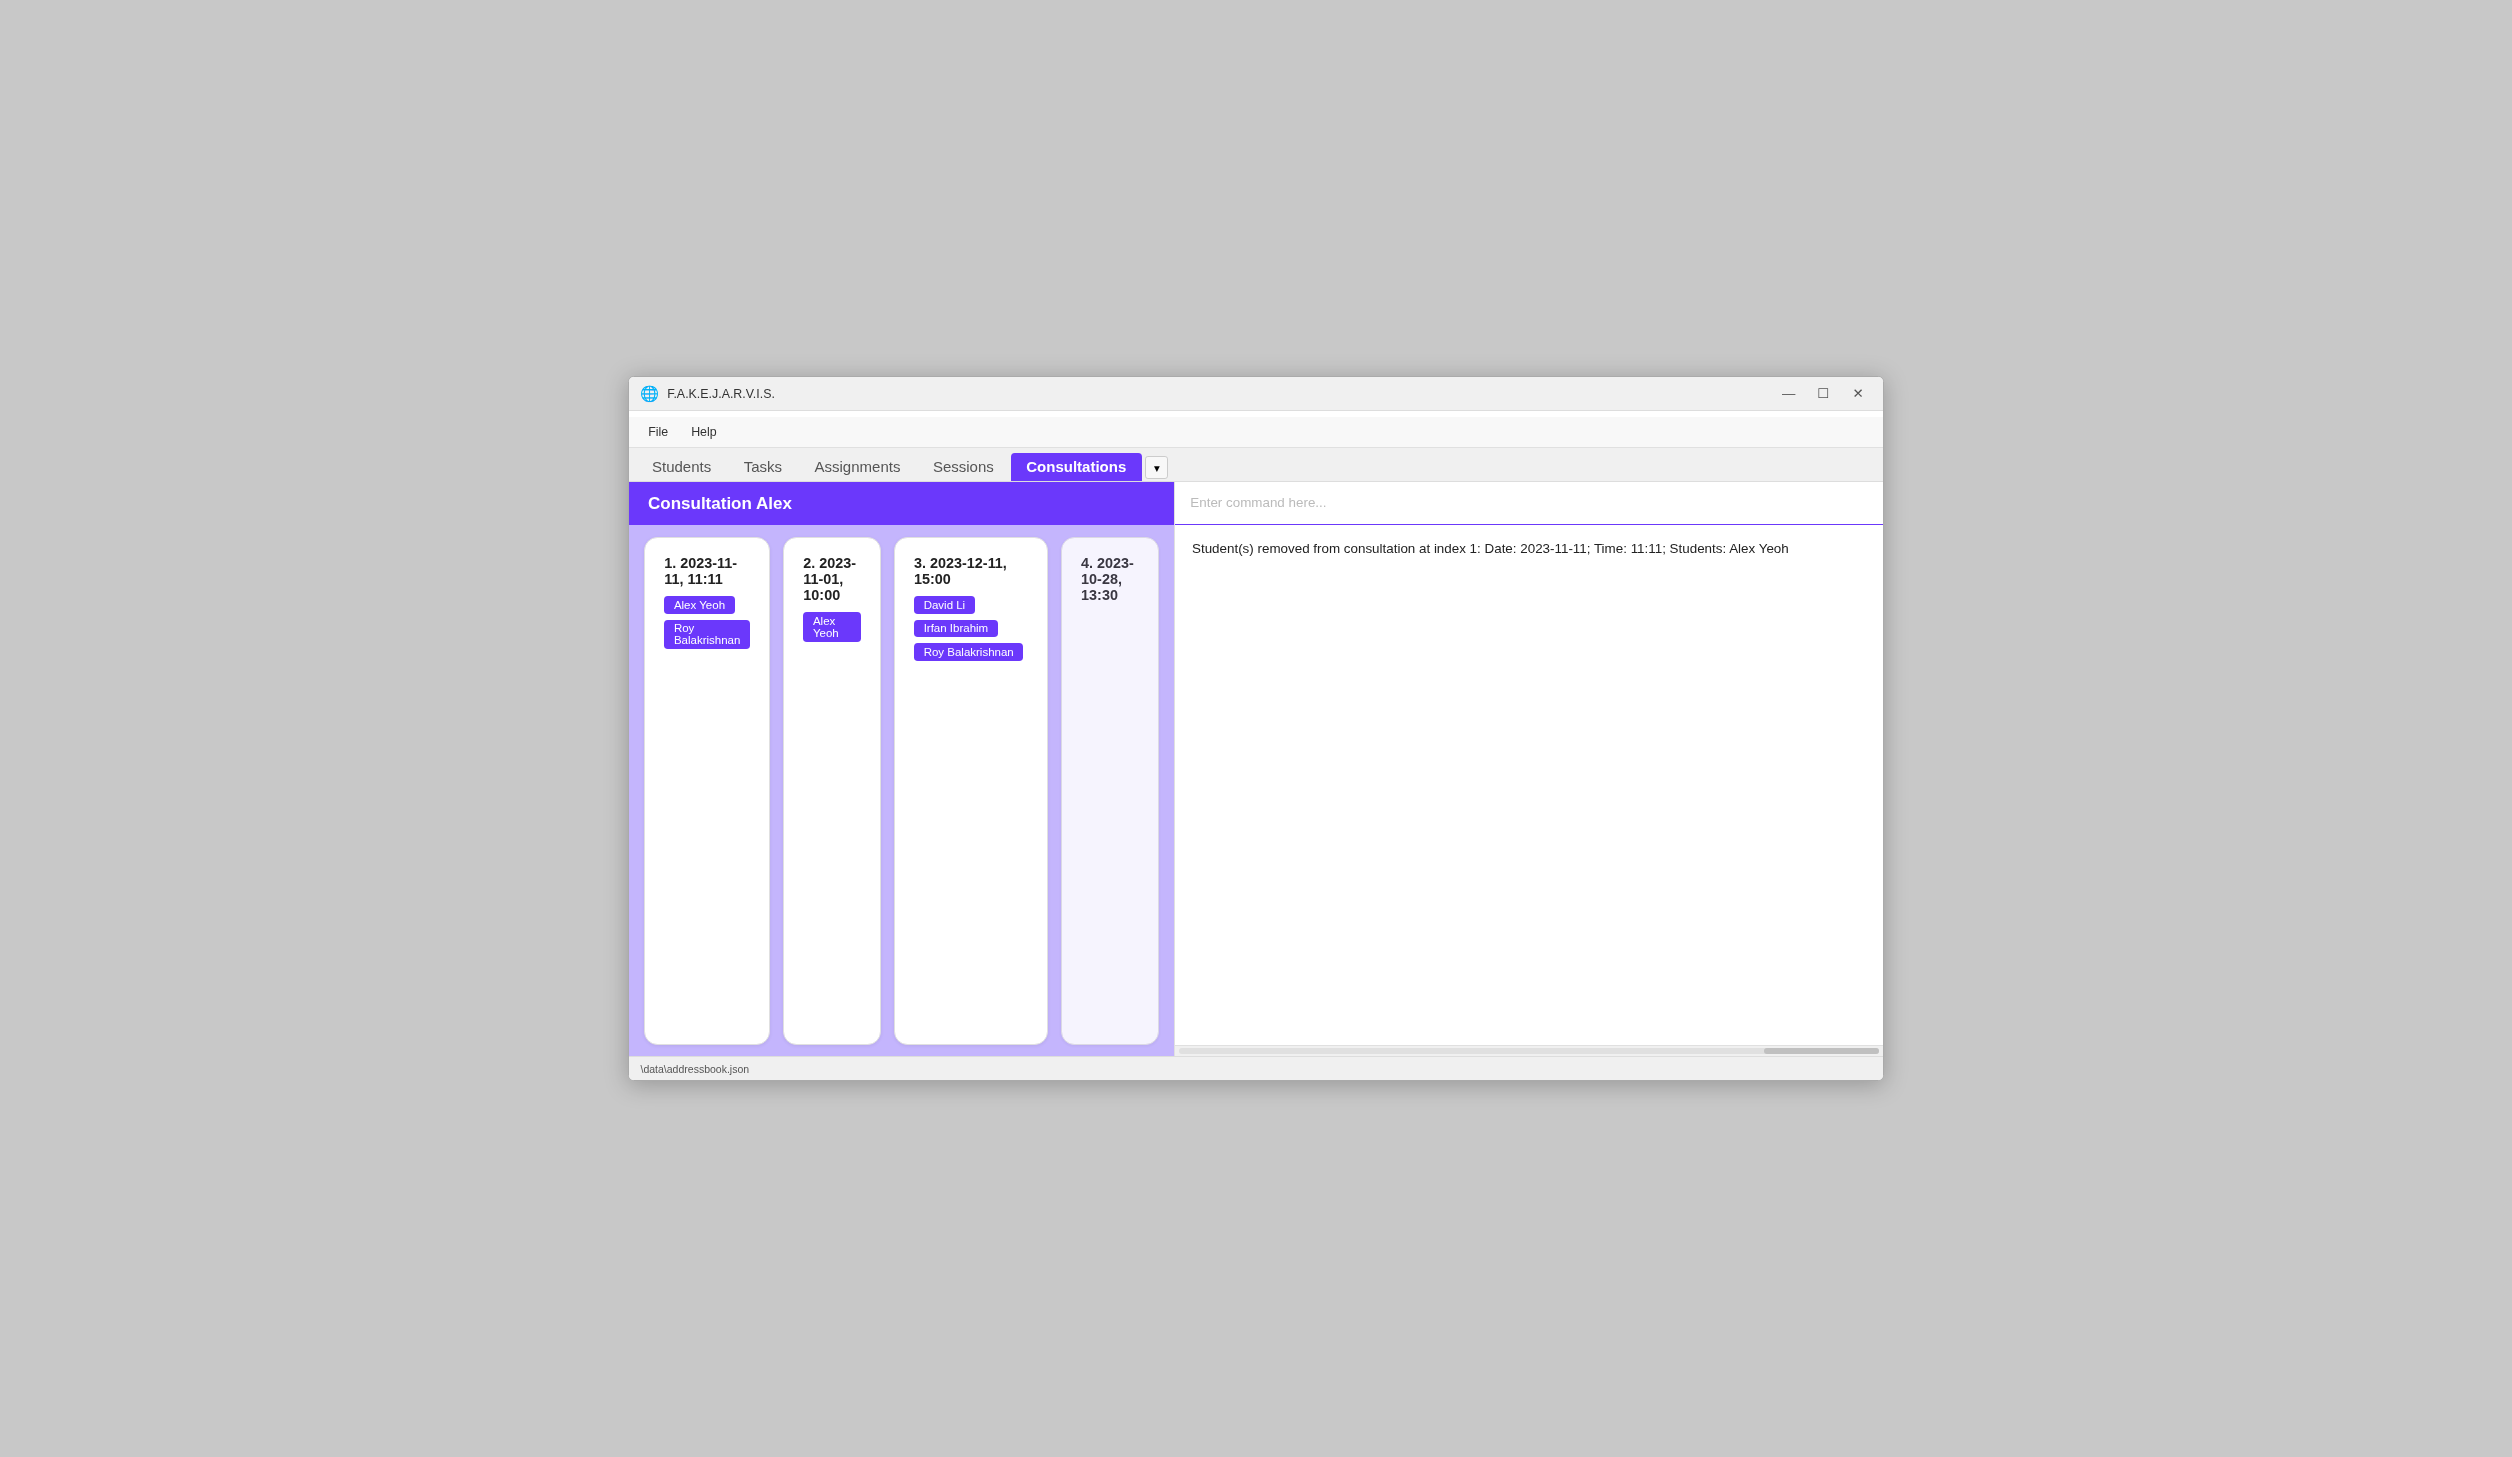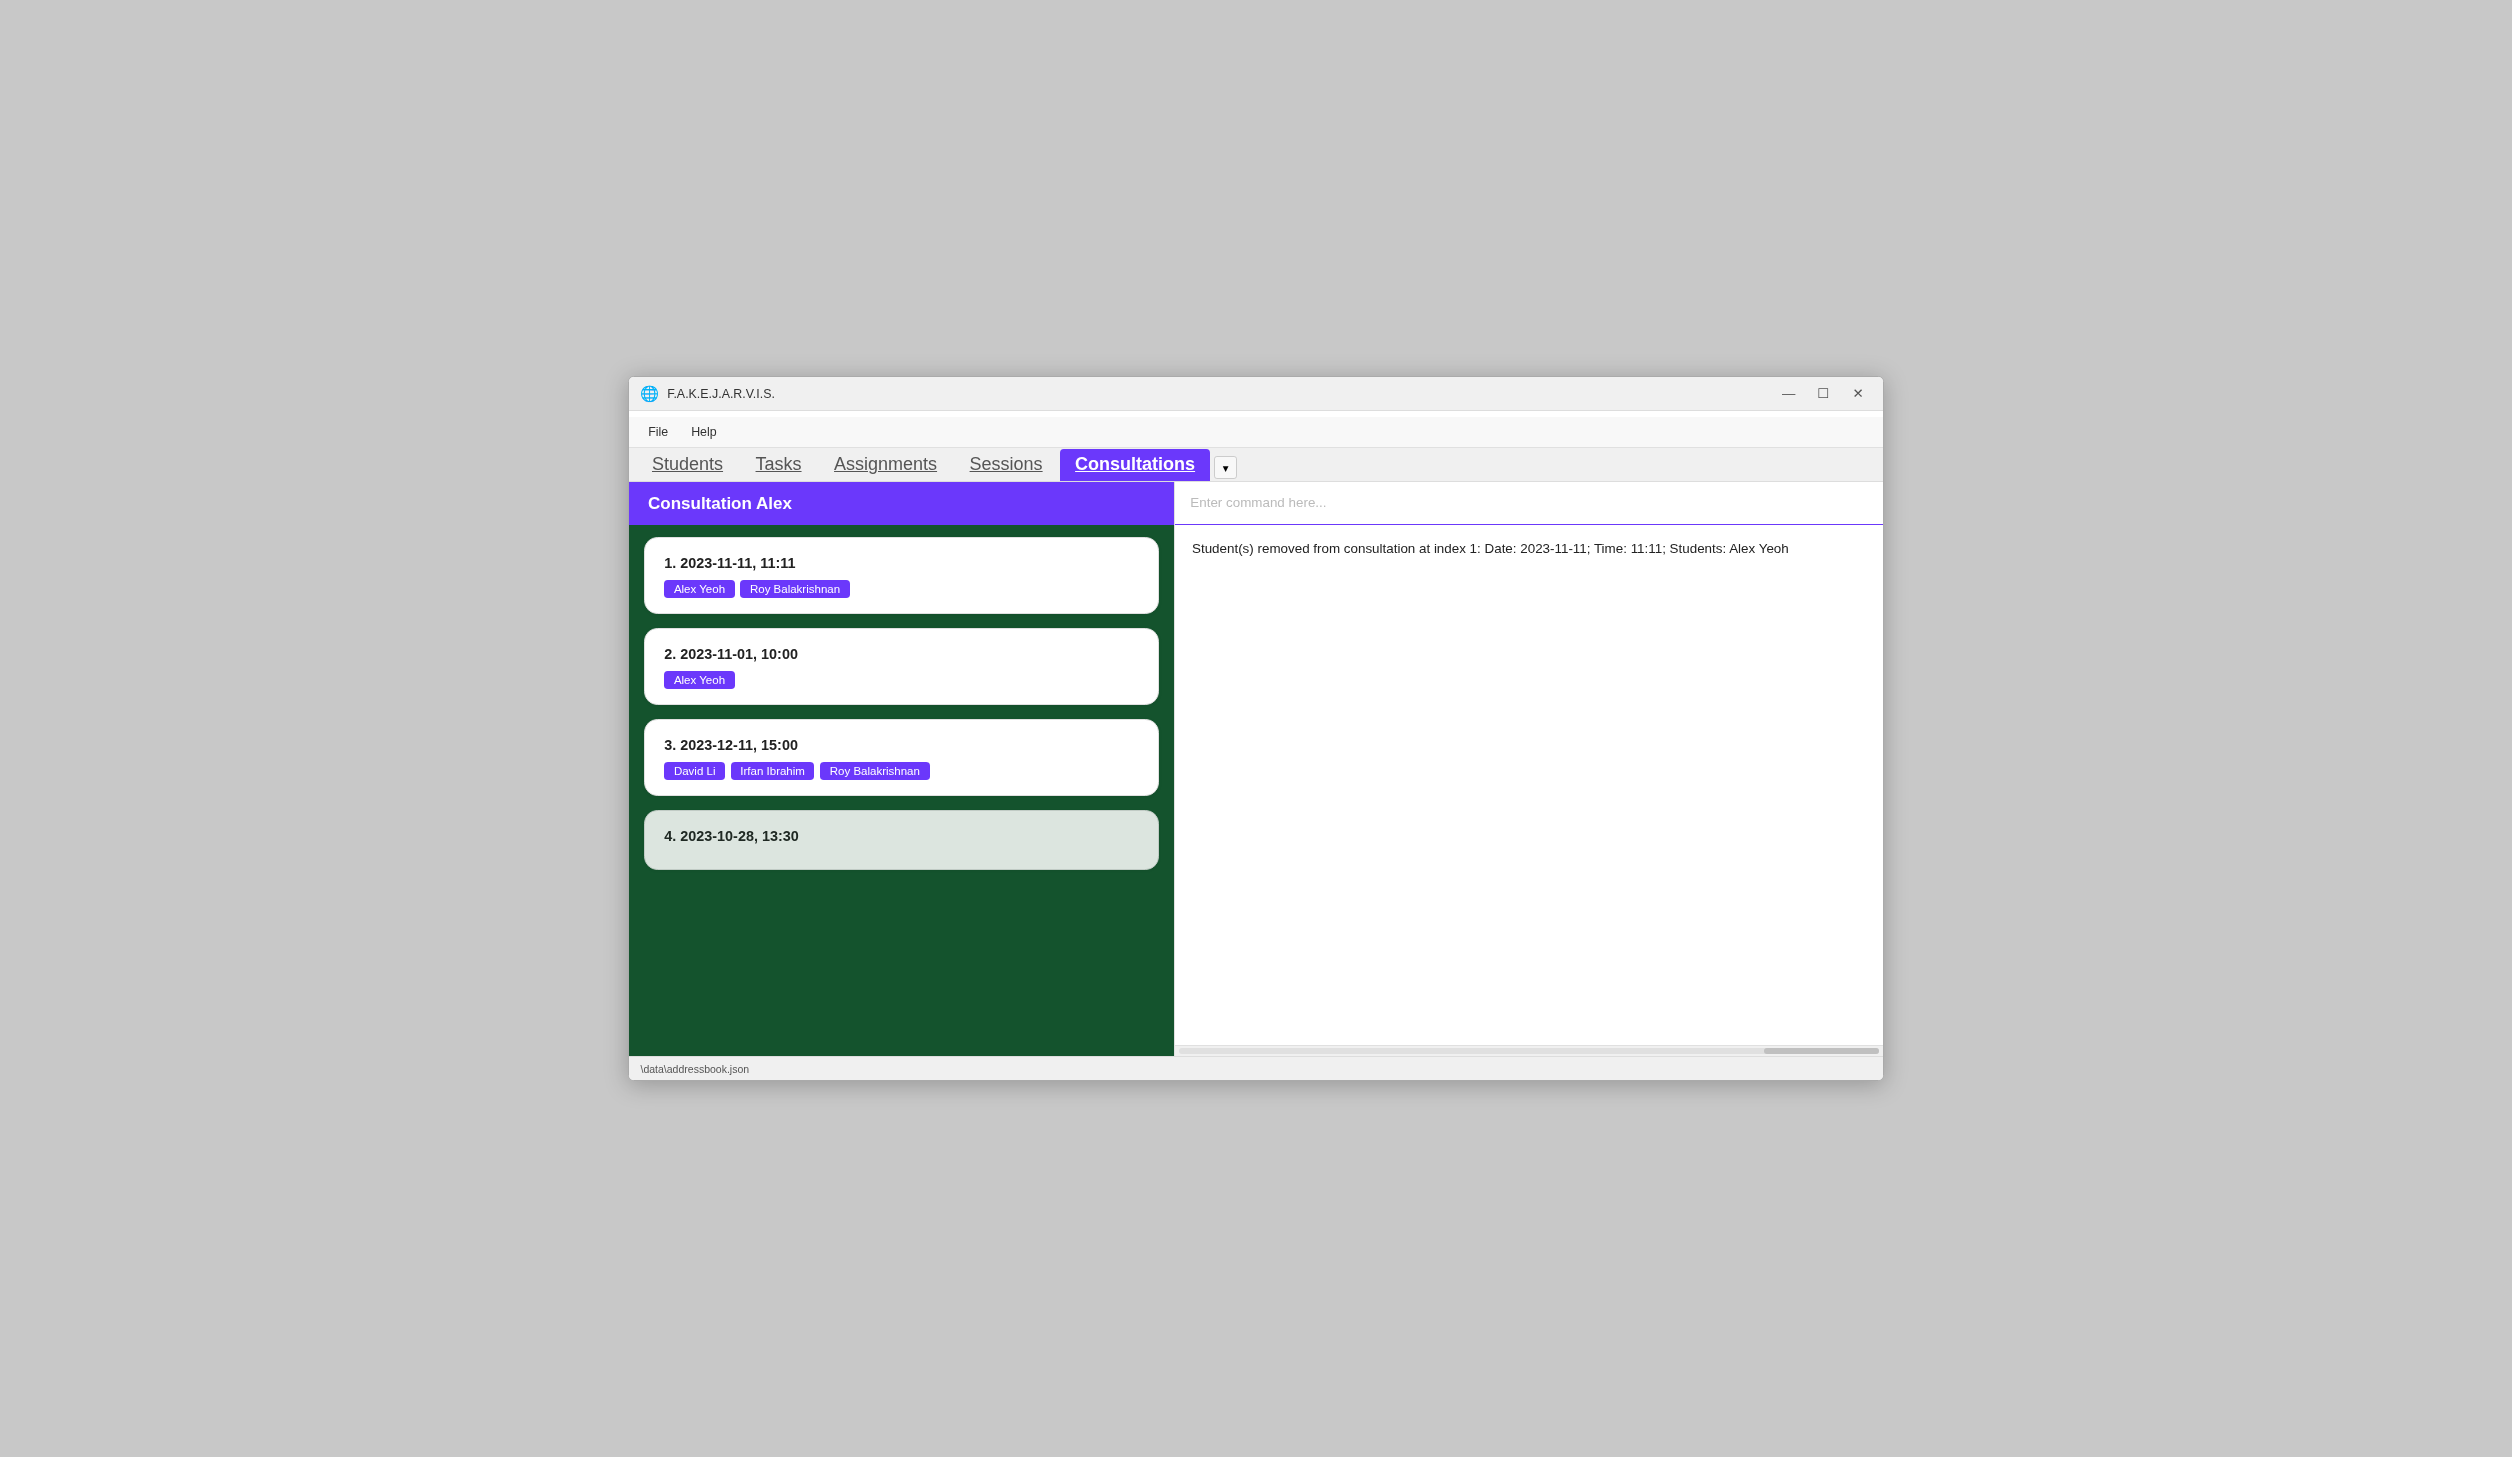--- a/index.html
+++ b/index.html
@@ -94,28 +94,27 @@
       background: #f0f0f0;
       border-bottom: 1px solid #ddd;
       height: 34px;
       display: flex;
       align-items: flex-end;
       padding: 0 7.7px;
     }
 
     .tab {
       padding: 5.7px 15.3px;
-      font-size: 18px;
+      font-size: 15px;
       color: #555;
       cursor: pointer;
       border-radius: 3.8px 3.8px 0 0;
       background: transparent;
       border: none;
       margin-right: 1.9px;
-      text-decoration: underline;
     }
 
     .tab.active {
       background: #6B38FB;
       color: white;
       font-weight: 600;
     }
 
     .tab-overflow-btn {
       width: 23px;
@@ -154,23 +153,23 @@
       padding: 11.5px 19px;
       font-size: 17px;
       font-weight: 600;
     }
 
     .consultation-list {
       flex: 1;
       overflow-y: auto;
       padding: 11.5px 15.3px;
       display: flex;
-      flex-direction: column;
+      flex-direction: row;
       gap: 13.4px;
-      background: #14532d;
+      background: #c4b5fd;
     }
 
     .consultation-card {
       background: white;
       border: 1px solid #e0e0e0;
       border-radius: 13.4px;
       padding: 17px 19px 15.3px 19px;
       box-shadow: 0 1px 3.8px rgba(0,0,0,0.07);
       cursor: pointer;
     }

